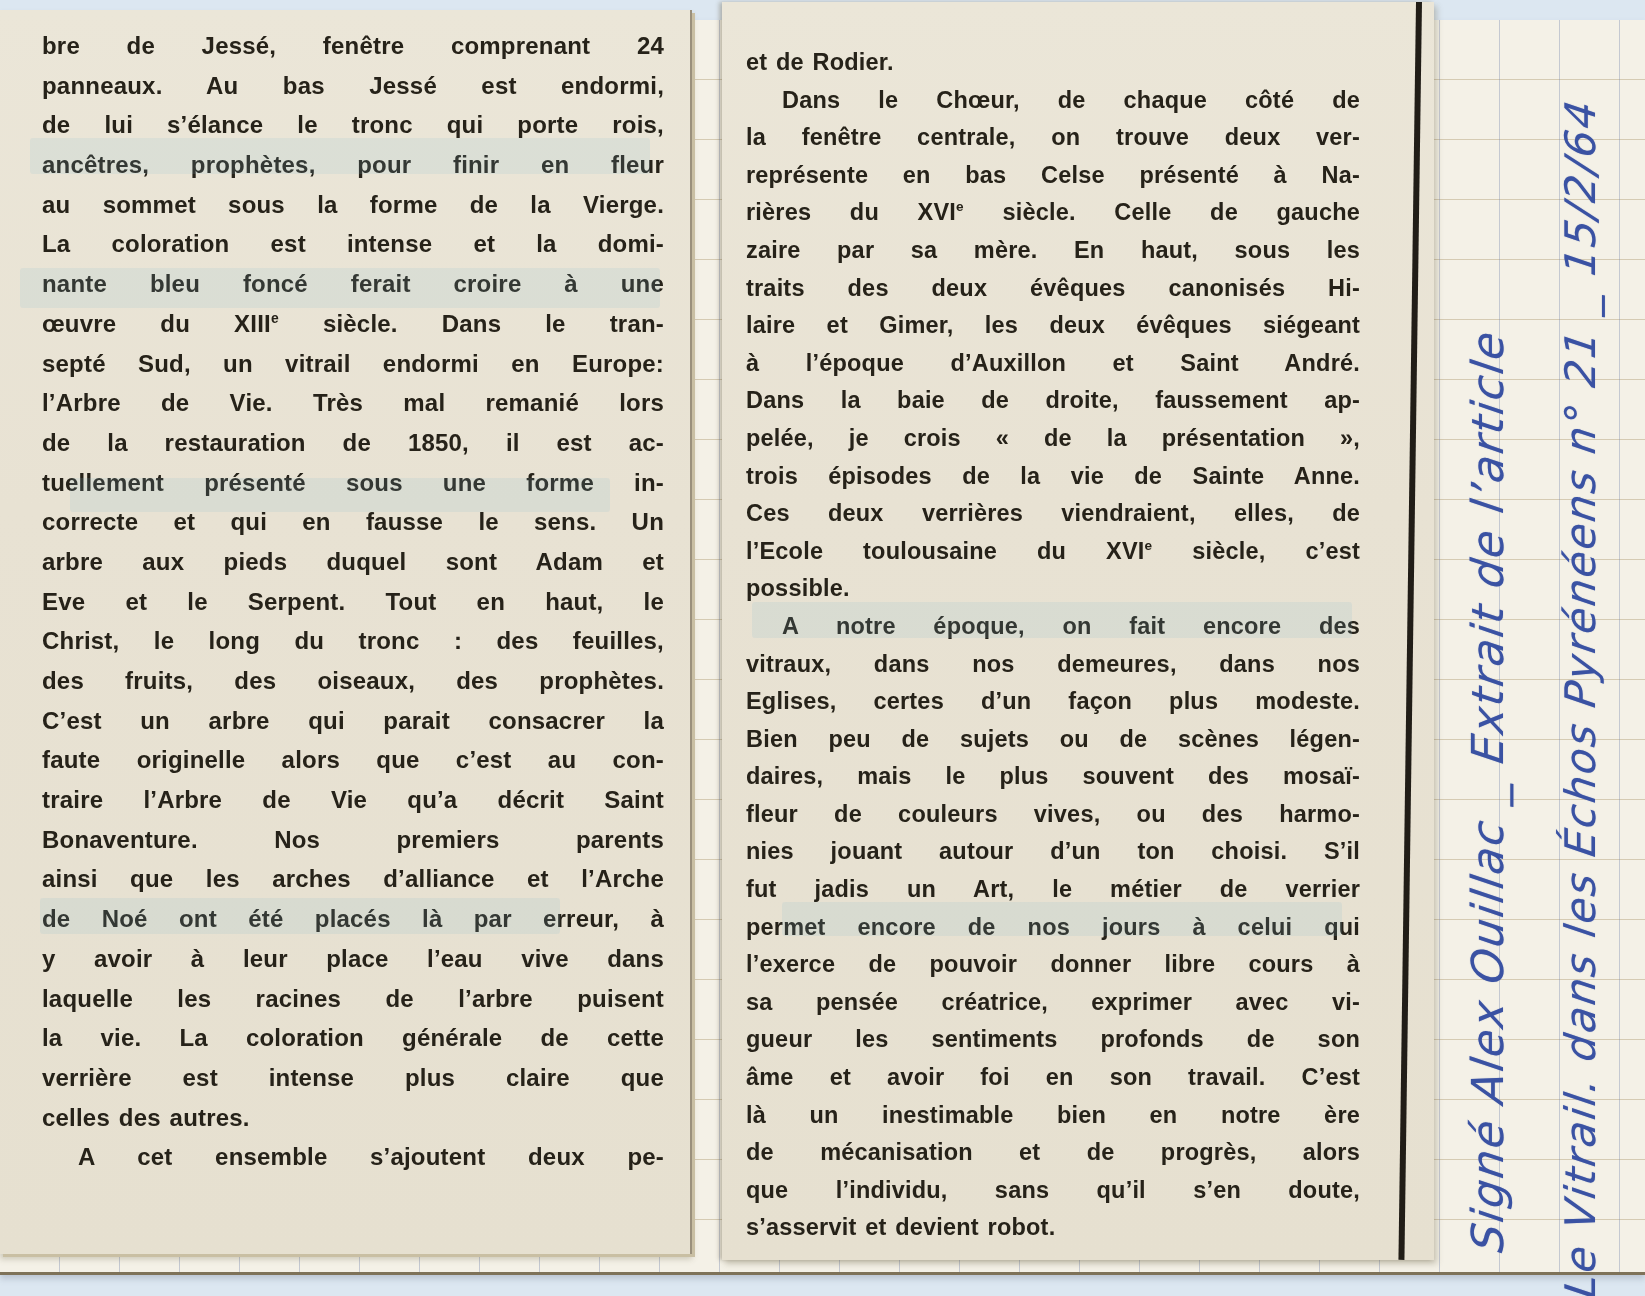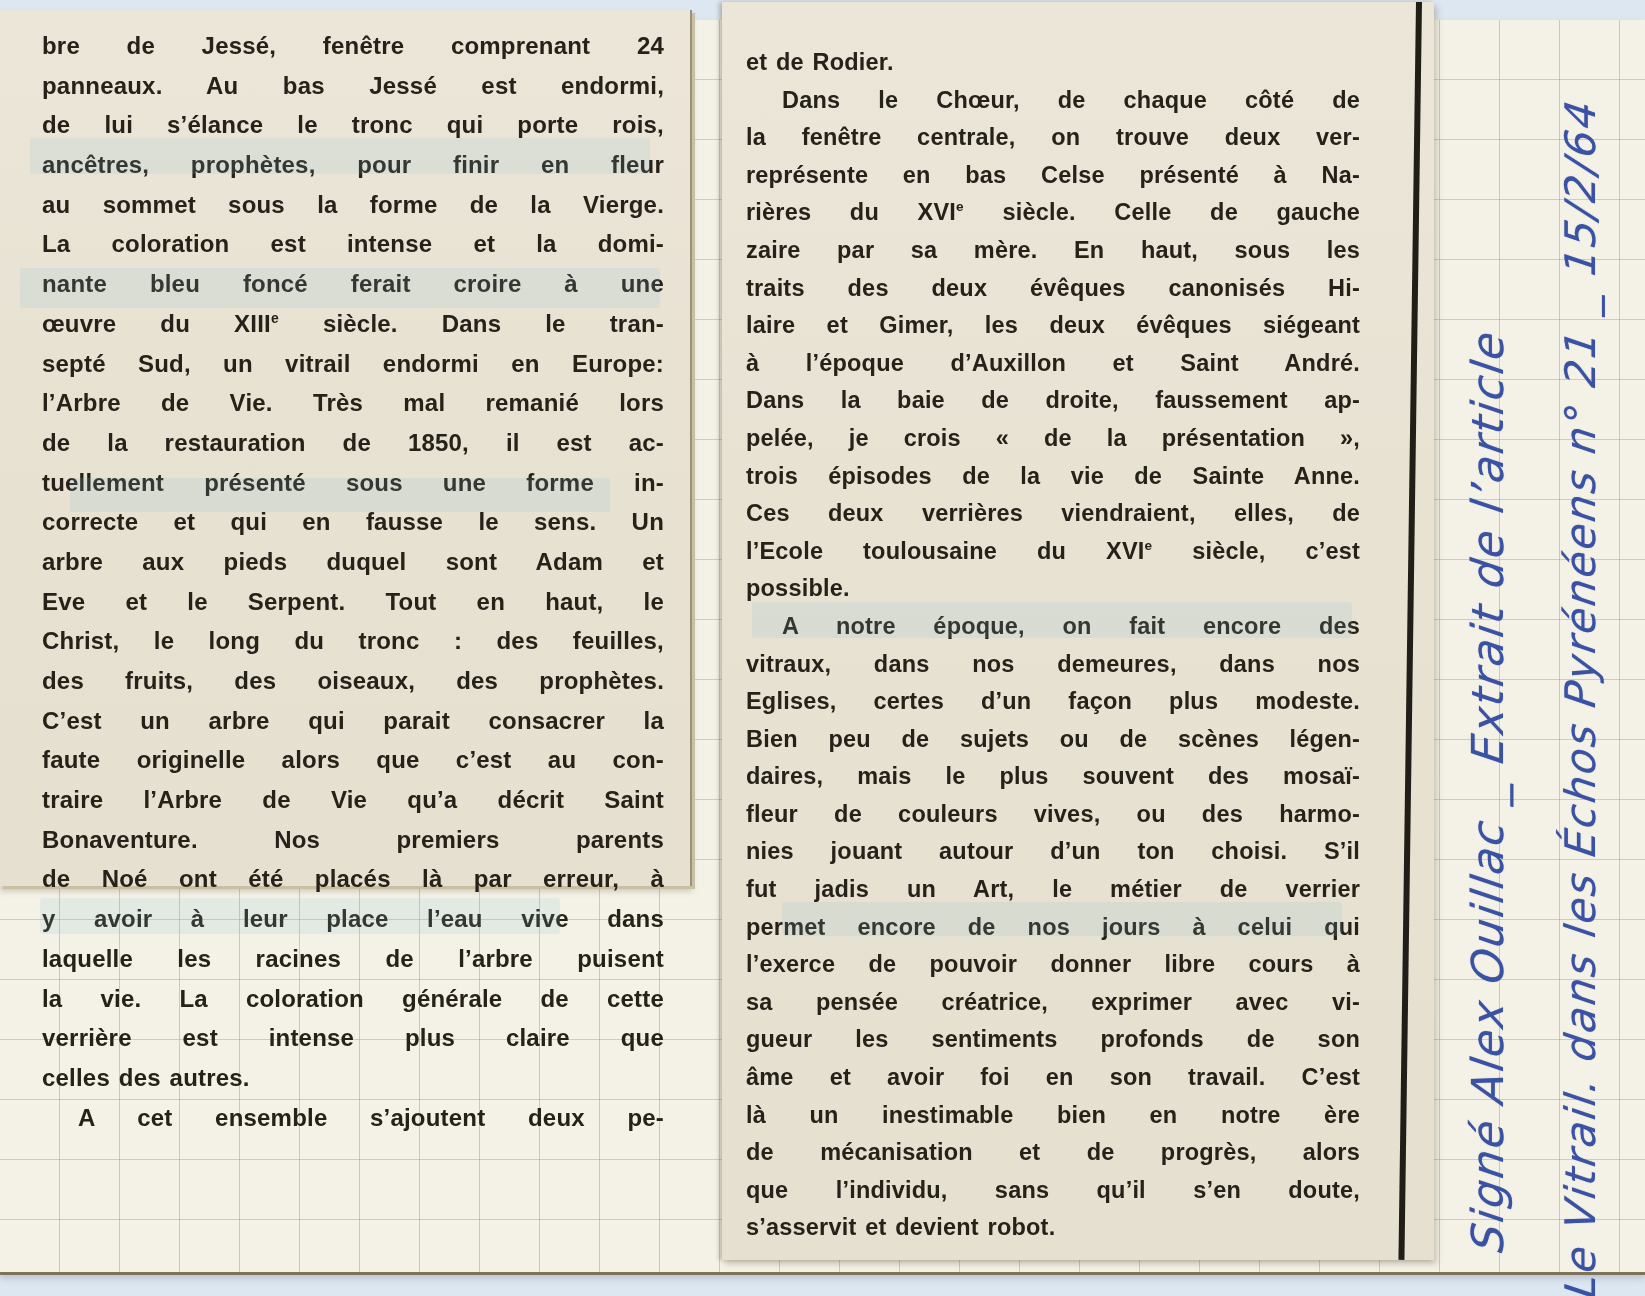--- a/index.html
+++ b/index.html
@@ -19,21 +19,21 @@
     box-shadow:0 4px 6px rgba(90,100,120,.25);
   }
   
   .clipping{
     position:absolute;
     background:
       linear-gradient(180deg, #ebe6d8 0%, #e8e2d3 40%, #e6e0d0 100%);
     color:#262219;
   }
   .clipping-left{
-    left:0;top:10px;width:692px;height:876px;
+    left:0;top:10px;width:692px;height:1244px;
     padding:16px 26px 0 42px;box-sizing:border-box;
     border-right:2px solid #9a907c;
     box-shadow:3px 3px 0 #c9bfa3, 0 5px 6px rgba(80,70,40,.25);
   }
   .clipping-right{
     left:722px;top:2px;width:712px;height:1258px;
     padding:42px 74px 0 24px;box-sizing:border-box;
     box-shadow:-3px 0 4px rgba(80,70,40,.28), 3px 4px 6px rgba(80,70,40,.25);
   }
   
@@ -95,20 +95,21 @@
         <div class="line">tuellement présenté sous une forme in-</div>
         <div class="line">correcte et qui en fausse le sens. Un</div>
         <div class="line">arbre aux pieds duquel sont Adam et</div>
         <div class="line">Eve et le Serpent. Tout en haut, le</div>
         <div class="line">Christ, le long du tronc : des feuilles,</div>
         <div class="line">des fruits, des oiseaux, des prophètes.</div>
         <div class="line">C’est un arbre qui parait consacrer la</div>
         <div class="line">faute originelle alors que c’est au con-</div>
         <div class="line">traire l’Arbre de Vie qu’a décrit Saint</div>
         <div class="line">Bonaventure.   Nos   premiers   parents</div>
+        <div class="line">ainsi que les arches d’alliance et l’Arche</div>
         <div class="line">de Noé ont été placés là par erreur, à</div>
         <div class="line">y avoir à leur place l’eau vive dans</div>
         <div class="line">laquelle les racines de l’arbre puisent</div>
         <div class="line">la vie. La coloration générale de cette</div>
         <div class="line">verrière est intense plus claire que</div>
         <div class="line end">celles des autres.</div>
         <div class="line indent">A cet ensemble s’ajoutent deux pe-</div>
       </div>
   </div>
 

